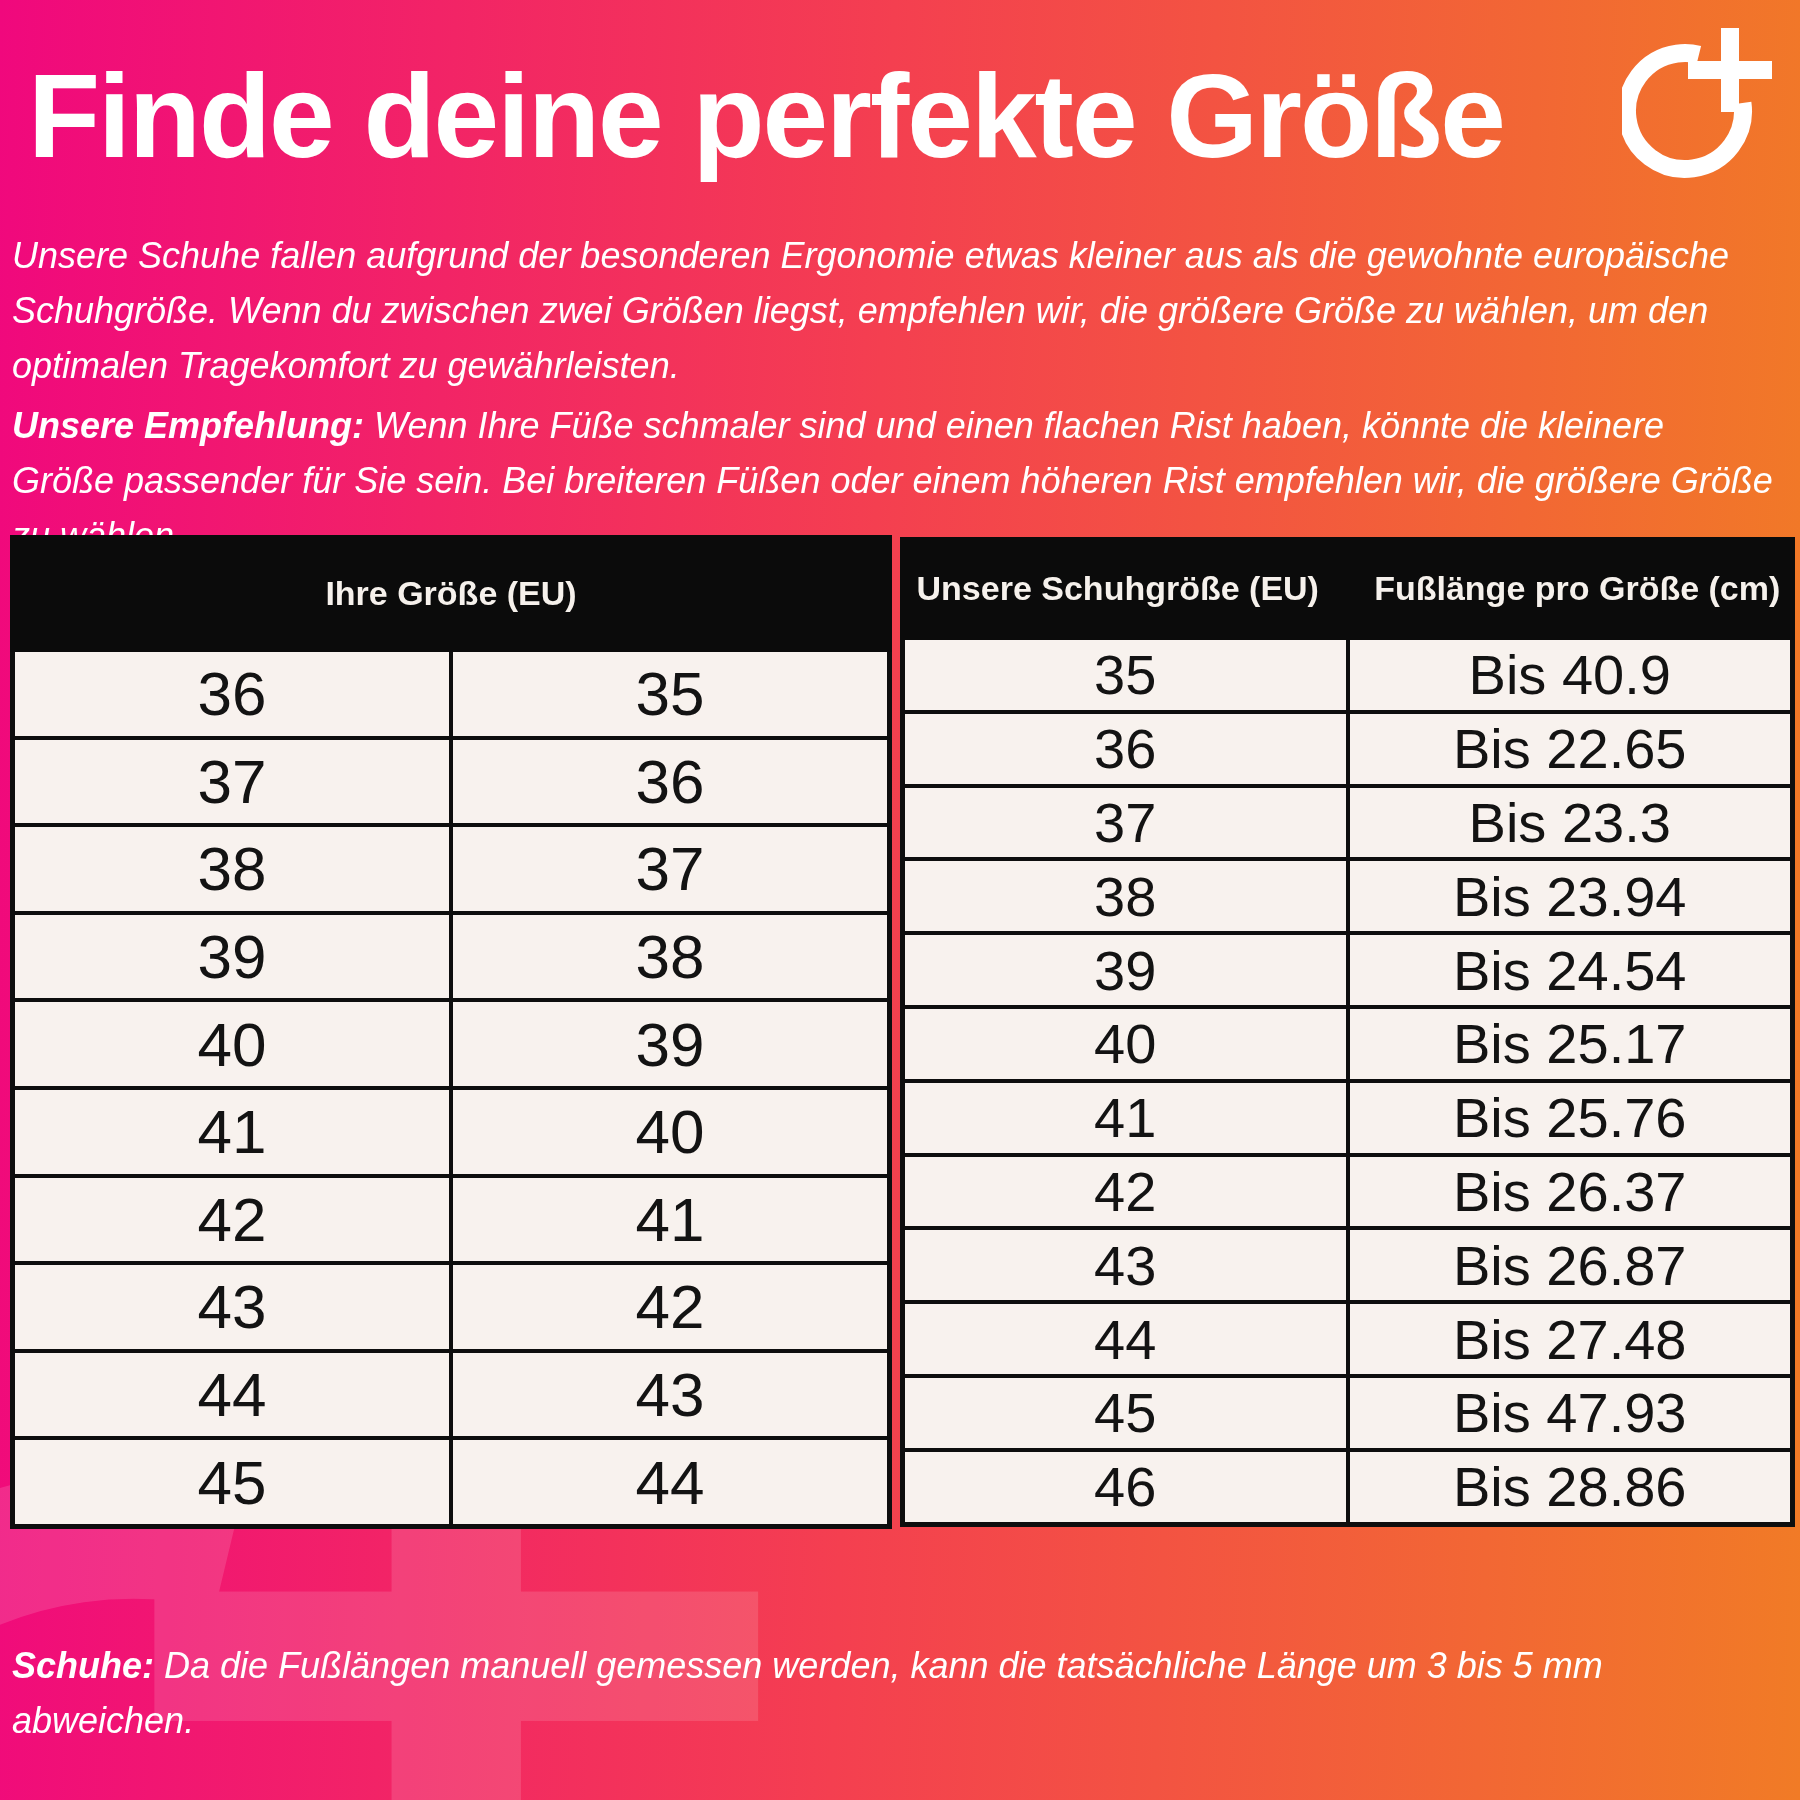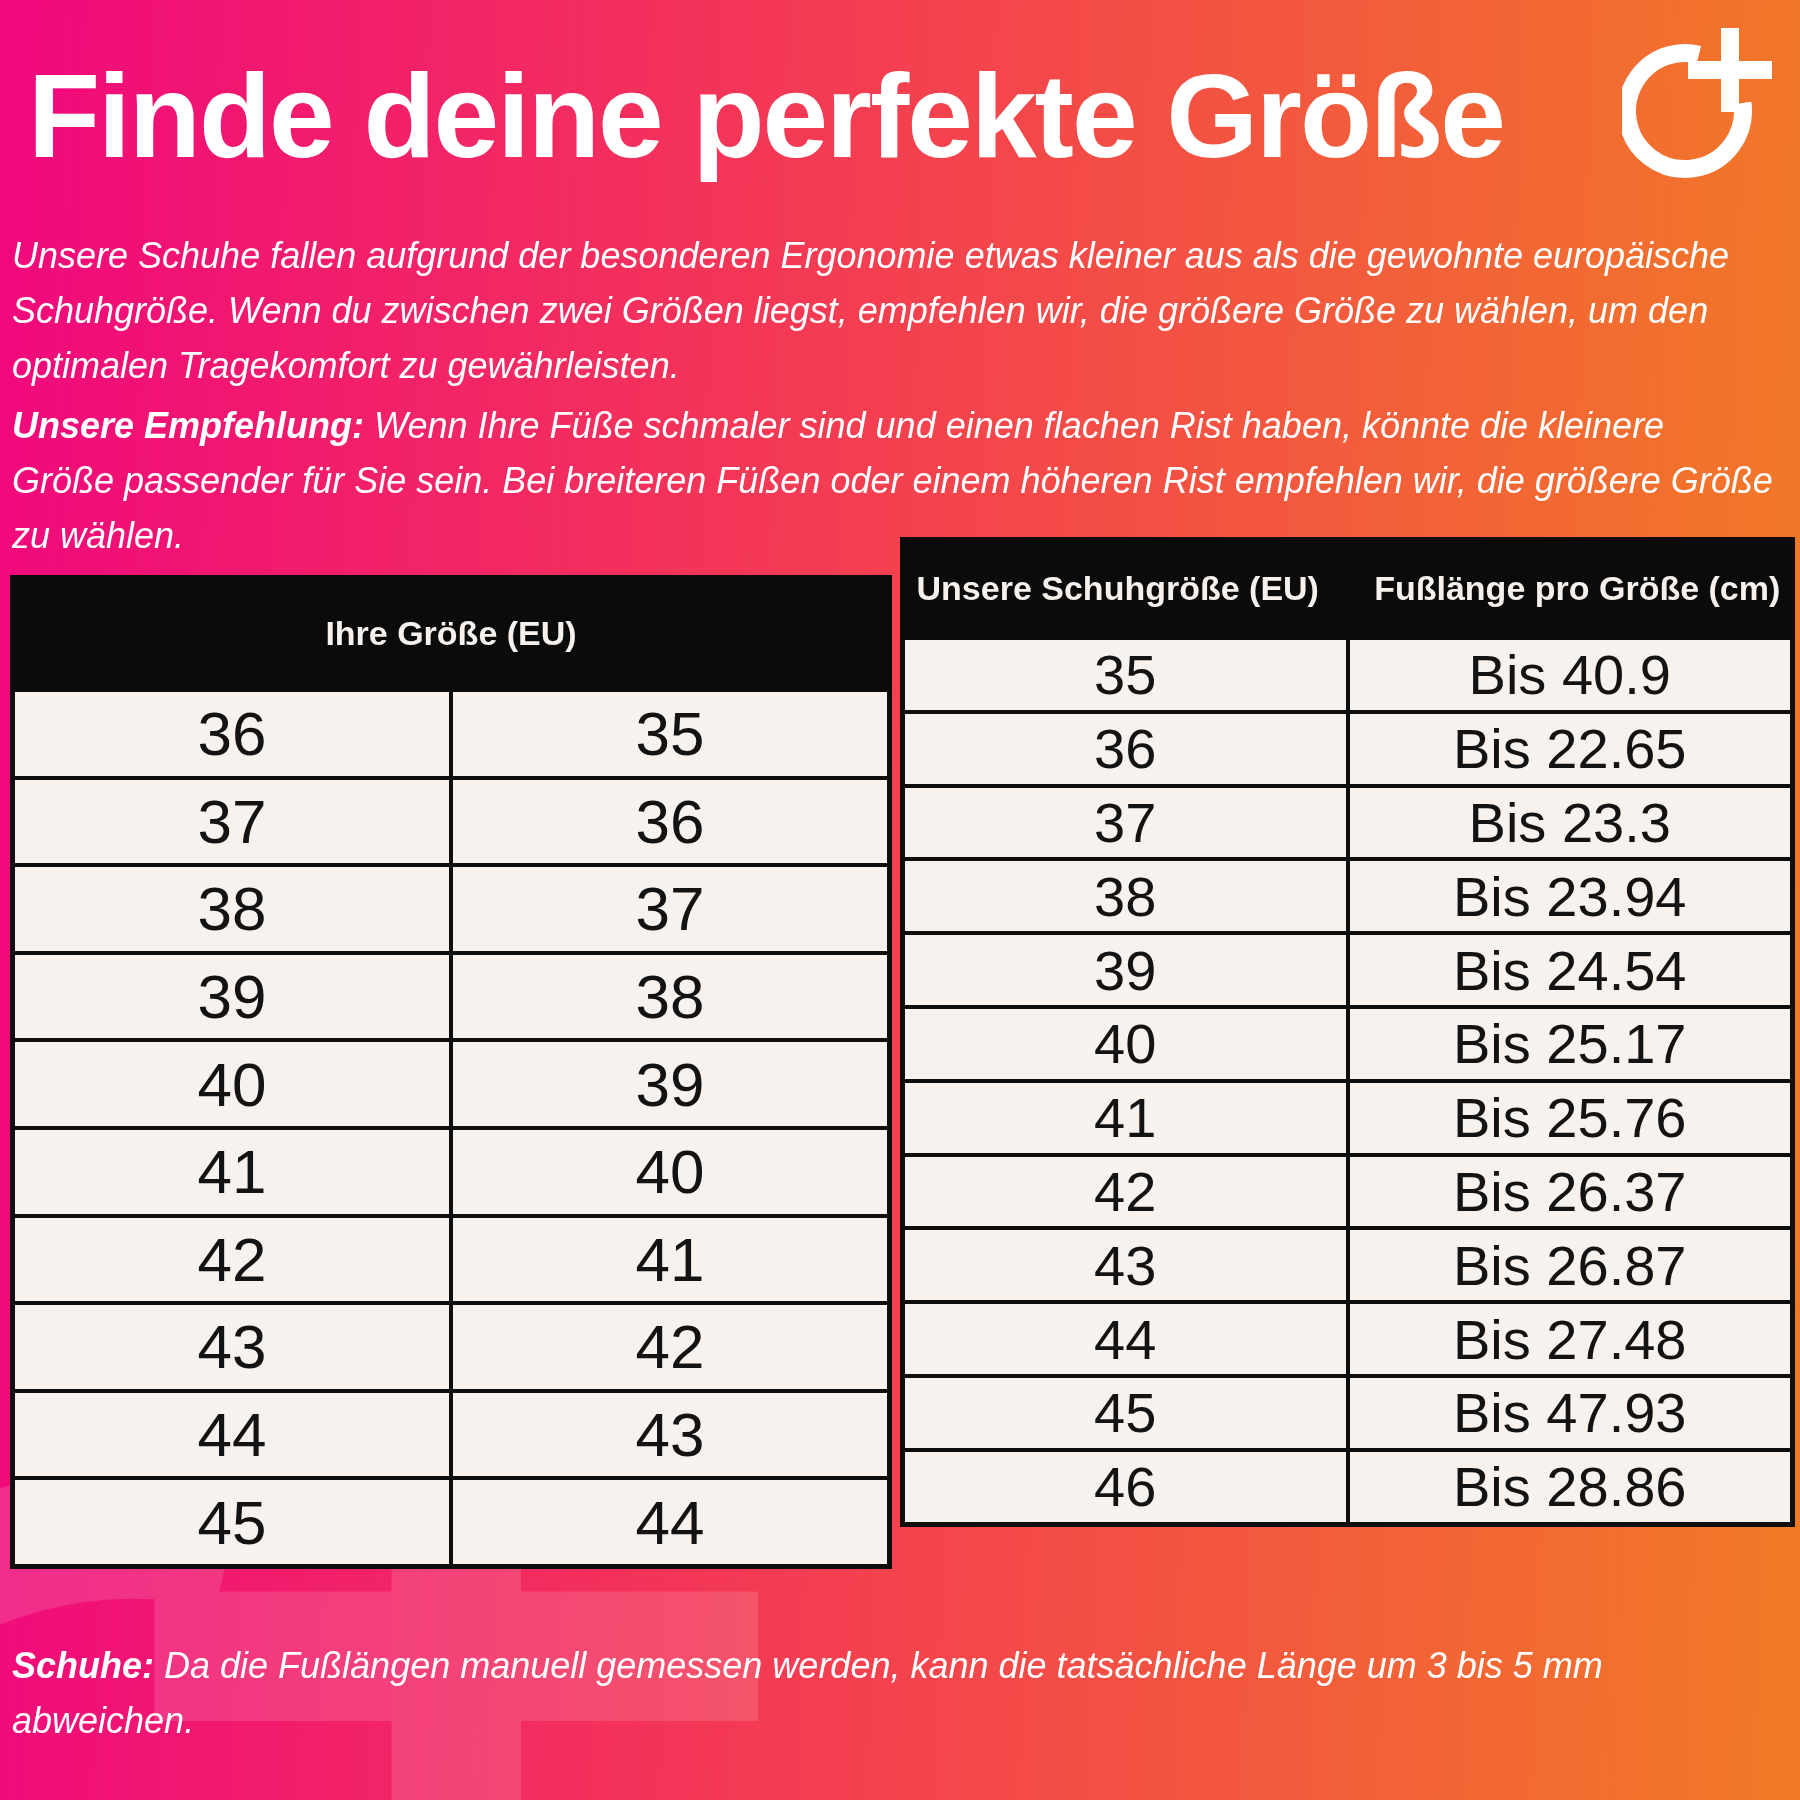--- a/index.html
+++ b/index.html
@@ -31,21 +31,21 @@
   .watermark {
     position:absolute; left:-320px; top:1340px;
     width:1150px; height:1150px; opacity:0.13; pointer-events:none;
   }
 
   
   .sizes-table { position:absolute; }
   #left-table  { left:10px;  width:882px; top:535px; }
   #right-table { left:900px; width:895px; top:537px; }
   .thead { background:#0b0b0b; display:flex; align-items:center; }
-  #left-table  .thead { height:117px;margin-top:40px; }
+  #left-table  .thead { height:117px; }
   #right-table .thead { height:103px;gap:24px; }
   .hcell {
     flex:1; text-align:center;
     font-size:34px; font-weight:700; color:#f6f1ec;
   }
   .tbody { border:5px solid #0e0e0e; border-top:none; background:#f8f2ee; }
   .trow { display:flex; }
   .trow + .trow { border-top:4px solid #0e0e0e; }
   #left-table  .trow { height:83.6px; }
   #right-table .trow { height:69.8px; }

